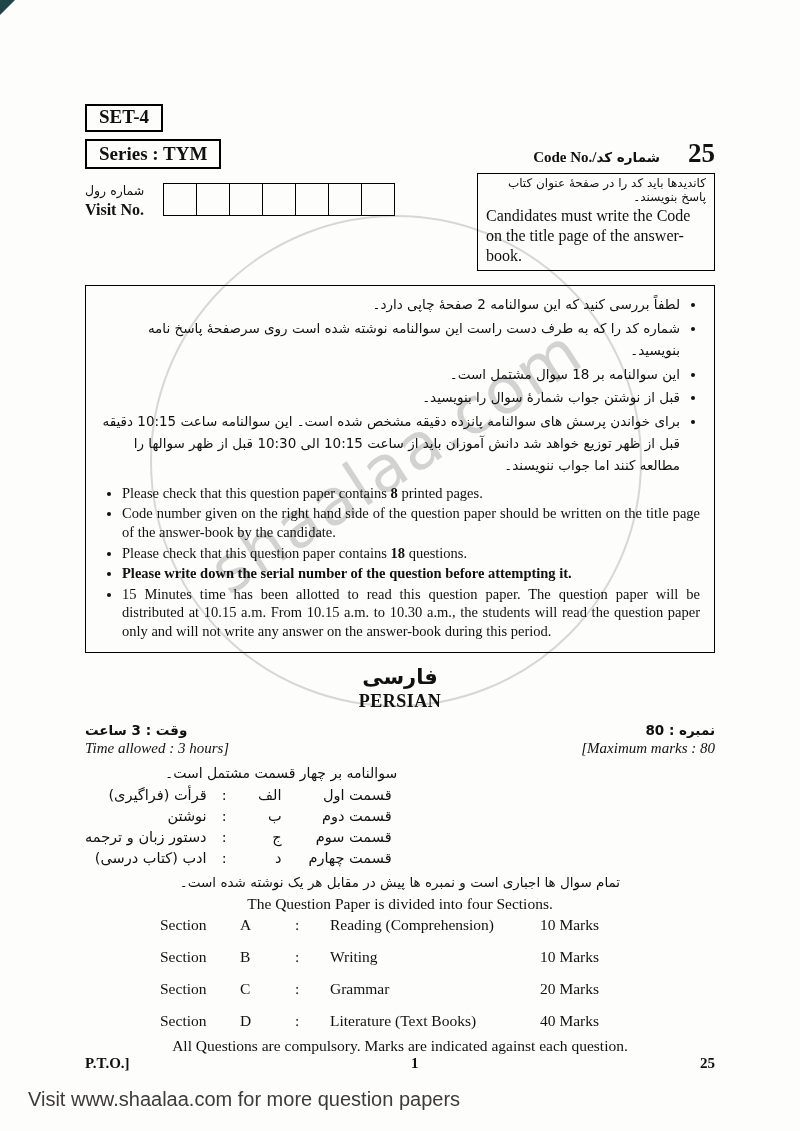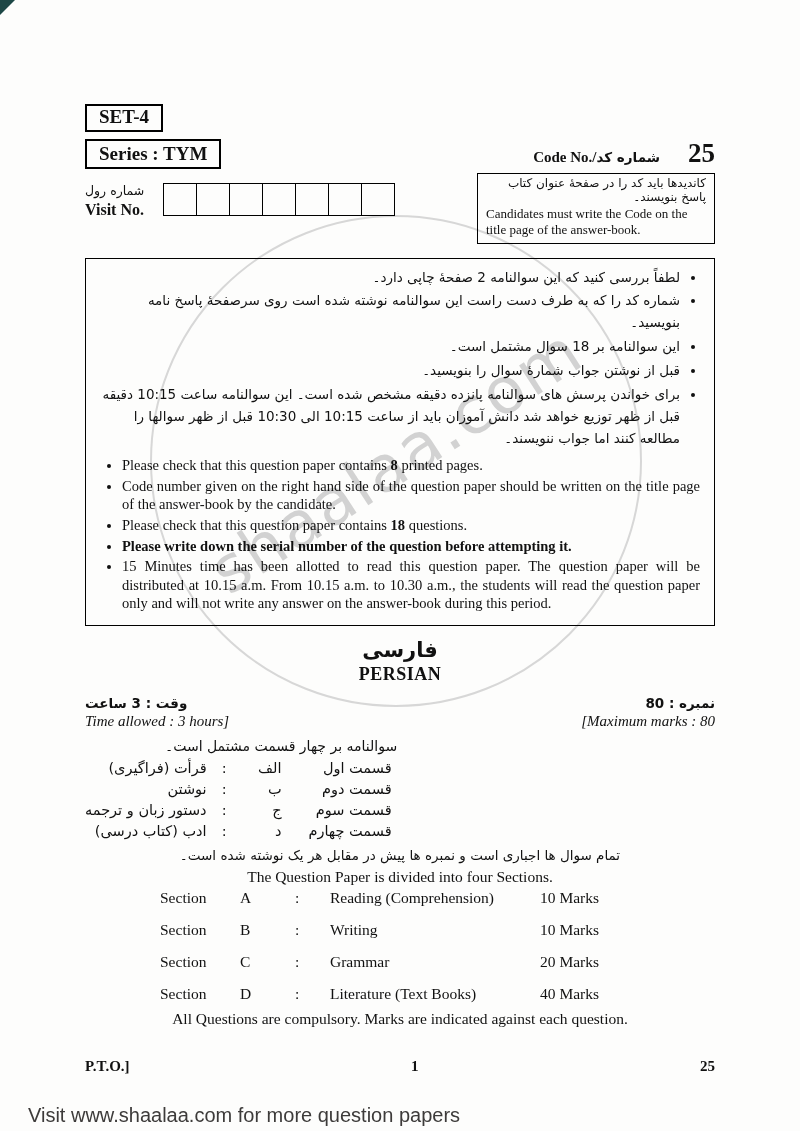--- a/index.html
+++ b/index.html
@@ -37,21 +37,21 @@
   .code-number{ font-weight:bold; font-size:27px; }
 
   .roll-row{ display:flex; margin-top:10px; align-items:flex-start; }
   .roll-labels{ width:78px; padding-top:4px; }
   .roll-fa{ font-family:"DejaVu Sans", sans-serif; font-size:12.5px; }
   .roll-en{ font-weight:bold; font-size:16px; margin-top:3px; }
   .roll-table{ border-collapse:collapse; margin-top:4px; }
   .roll-table td{ width:33px; height:32px; border:1.5px solid #000; }
   .note-box{ width:238px; border:1.5px solid #000; padding:2px 8px 4px; margin-left:auto; margin-top:-6px; }
   .note-fa{ font-family:"DejaVu Sans", sans-serif; font-size:12px; direction:rtl; text-align:right; }
-  .note-en{ font-size:13px; line-height:1.25; margin-top:2px; }
+  .note-en{ font-size:16px; line-height:1.25; margin-top:2px; }
 
   .instructions-box{ border:1.5px solid #000; margin-top:14px; padding:6px 14px 10px; }
   .fa-list{ direction:rtl; font-family:"DejaVu Sans", sans-serif; font-size:13.5px; padding-right:20px; list-style:disc; }
   .fa-list li{ margin:2px 0; line-height:1.62; text-align:right; }
   .en-list{ padding-left:22px; margin-top:7px; font-size:14.5px; list-style:disc; }
   .en-list li{ margin:2px 0; line-height:1.28; text-align:justify; }
 
   .title-fa{ text-align:center; font-family:"DejaVu Sans", sans-serif; font-size:21px; font-weight:bold; margin-top:12px; }
   .title-en{ text-align:center; font-size:18px; font-weight:bold; margin-top:2px; letter-spacing:.5px; }
 
@@ -64,23 +64,23 @@
   .intro-fa{ direction:rtl; width:fit-content; margin:8px 0 0 80px; font-family:"DejaVu Sans", sans-serif; font-size:14px; }
 
   .sections-fa{ direction:rtl; margin:6px 75px 0 0; display:grid; grid-template-columns:110px 55px 20px auto; row-gap:5px; font-family:"DejaVu Sans", sans-serif; font-size:14.5px; width:fit-content; }
   .sections-fa div{ white-space:nowrap; }
 
   .compulsory-fa{ direction:rtl; text-align:center; margin-top:8px; font-family:"DejaVu Sans", sans-serif; font-size:13.5px; }
   .divided-en{ text-align:center; margin-top:5px; font-size:15.5px; }
   .sections-en{ margin:3px 0 0 75px; display:grid; grid-template-columns:80px 55px 35px 210px auto; row-gap:14px; font-size:15.5px; }
   .compulsory-en{ text-align:center; margin-top:7px; font-size:15.5px; }
 
-  .footer-row{ display:flex; justify-content:space-between; margin-top:30px; font-size:15px; font-weight:bold;align-items:center; }
-
-  .banner{ position:absolute; left:28px; bottom:4px; z-index:2;
+  .footer-row{ display:flex; justify-content:space-between; font-size:15px; font-weight:bold;align-items:center; }
+
+  .banner{ position:absolute; left:28px; bottom:20px; z-index:2;
     font-family:"Liberation Sans", sans-serif; font-size:20px; color:#3d3b3a; }
 </style>
 </head>
 <body>
 
 <div class="page">
   <div class="corner-artifact"></div>
 
   <div class="watermark">
     <div class="watermark-text">shaalaa.com</div>

